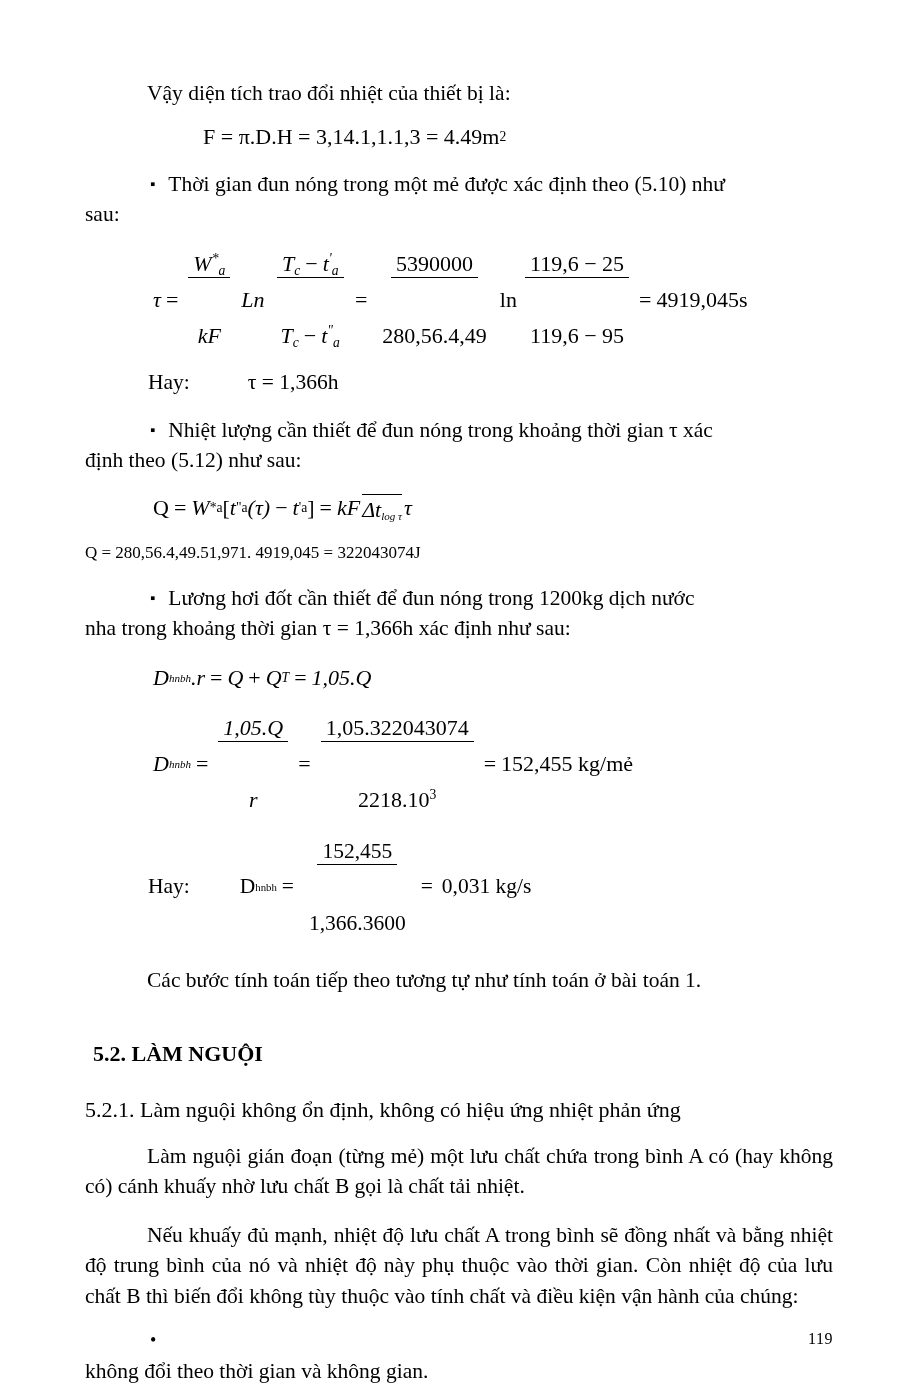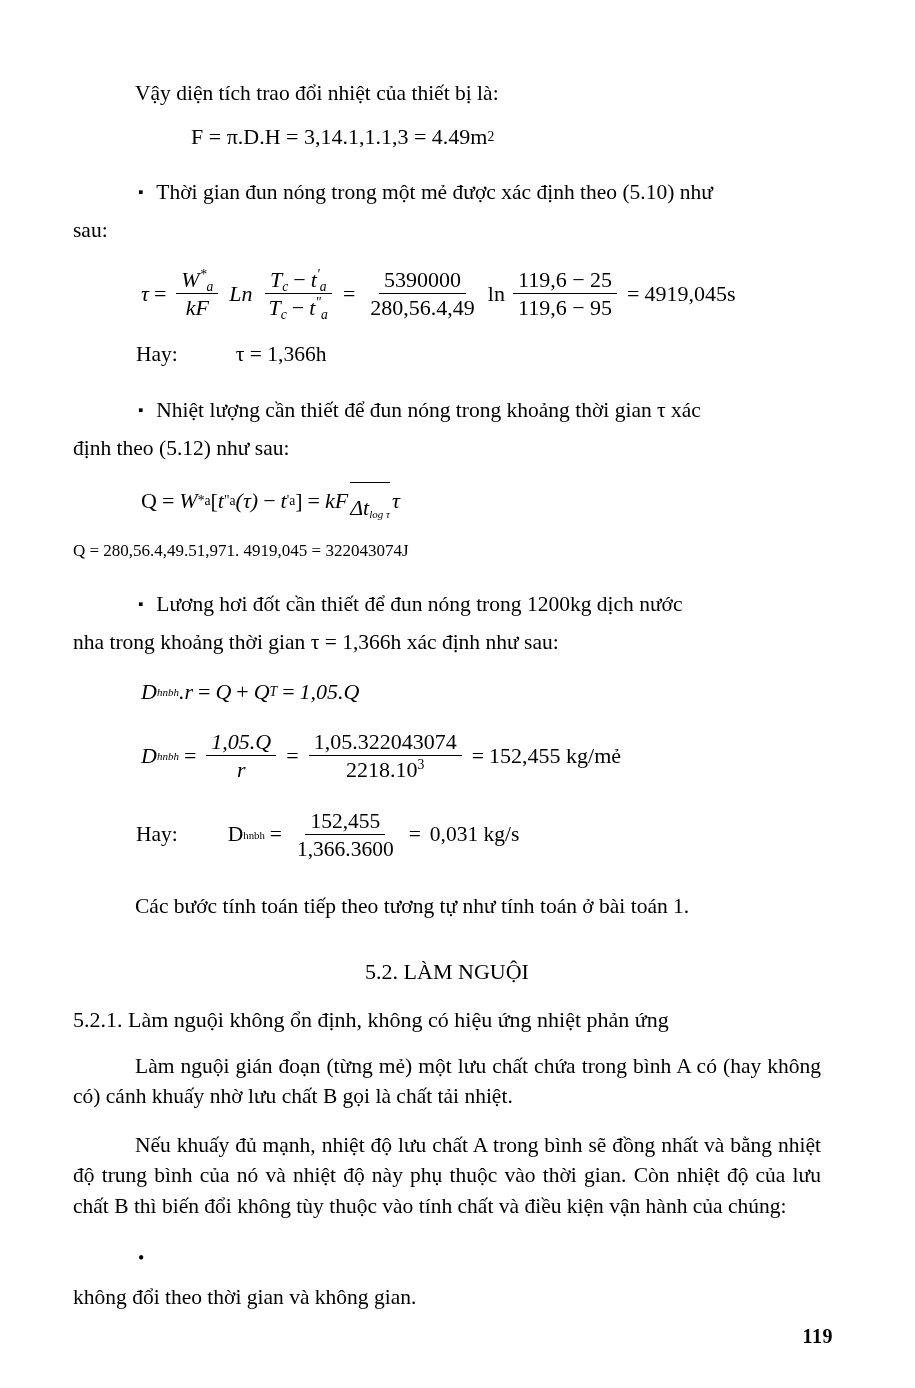--- a/index.html
+++ b/index.html
@@ -17,41 +17,41 @@
   }
   .page {
     position: absolute;
     left: 0; top: 0;
     width: 915px;
     height: 1388px;
     background: #fff;
   }
   .content {
     position: absolute;
-    left: 73px;
+    left: 85px;
     top: 78px;
     width: 748px;
   }
 
   
   .para {
     font-size: 21.5px;
     line-height: 1.42;
     text-align: justify;
     margin: 0 0 2px 0;
     text-indent: 0;
   }
   .para.indent { text-indent: 62px; }
   .para.just { text-align: justify; text-justify: inter-word; }
 
   .bullet-line {
     font-size: 21.5px;
     line-height: 1.42;
     text-align: justify;
-    margin: 8px;
+    margin: 0;
     position: relative;
     text-indent: 0;
   }
   .bullet-sq::before {
     content: "\25AA";
     font-size: 15px;
     vertical-align: 2px;
     margin-right: 13px;
   }
   .bullet-rd::before {
@@ -82,59 +82,59 @@
   .mi { font-style: italic; }
   .mup { font-style: normal; }
 
   .frac {
     display: inline-flex;
     flex-direction: column;
     align-items: center;
     vertical-align: middle;
     margin: 0 5px;
     line-height: 1.12;
+    gap: 44px;
   }
   .frac > .num {
     padding: 0 5px 1px 5px;
     border-bottom: 1.6px solid #000;
   }
   .frac > .den {
     padding: 2px 5px 0 5px;
   }
   .op { margin: 0 5px; }
 
   sup.sm { font-size: 0.62em; vertical-align: super; line-height: 0; }
   sub.sm { font-size: 0.62em; vertical-align: -0.28em; line-height: 0; }
   sub.tiny { font-size: 0.5em; vertical-align: -0.26em; line-height: 0; }
   sup.prime { font-size: 0.62em; vertical-align: super; line-height: 0; }
 
-  .overline { border-top: 1.7px solid #000; padding-top: 13px; display: inline-block; }
+  .overline { border-top: 1.7px solid #000; padding-top: 3px; display: inline-block; }
 
   
   .h-sec {
     font-size: 22px;
-    font-weight: normal;
-    margin: 0;
+    font-weight: bold;
+    margin: 8px;
     line-height: 1.3;
-    text-align: center;
   }
   .h-sub {
     font-size: 22px;
     font-weight: normal;
     margin: 0;
     line-height: 1.3;
   }
 
   
   .pageno {
     position: absolute;
     right: 82px;
     bottom: 40px;
-    font-size: 20px;
-    font-weight: bold;
+    font-size: 16px;
+    font-weight: normal;
     letter-spacing: 0.5px;
   }
 </style>
 </head>
 <body>
 
 <div class="page">
   <div class="content">
 
     <p class="para indent">Vậy diện tích trao đổi nhiệt của thiết bị là:</p>

